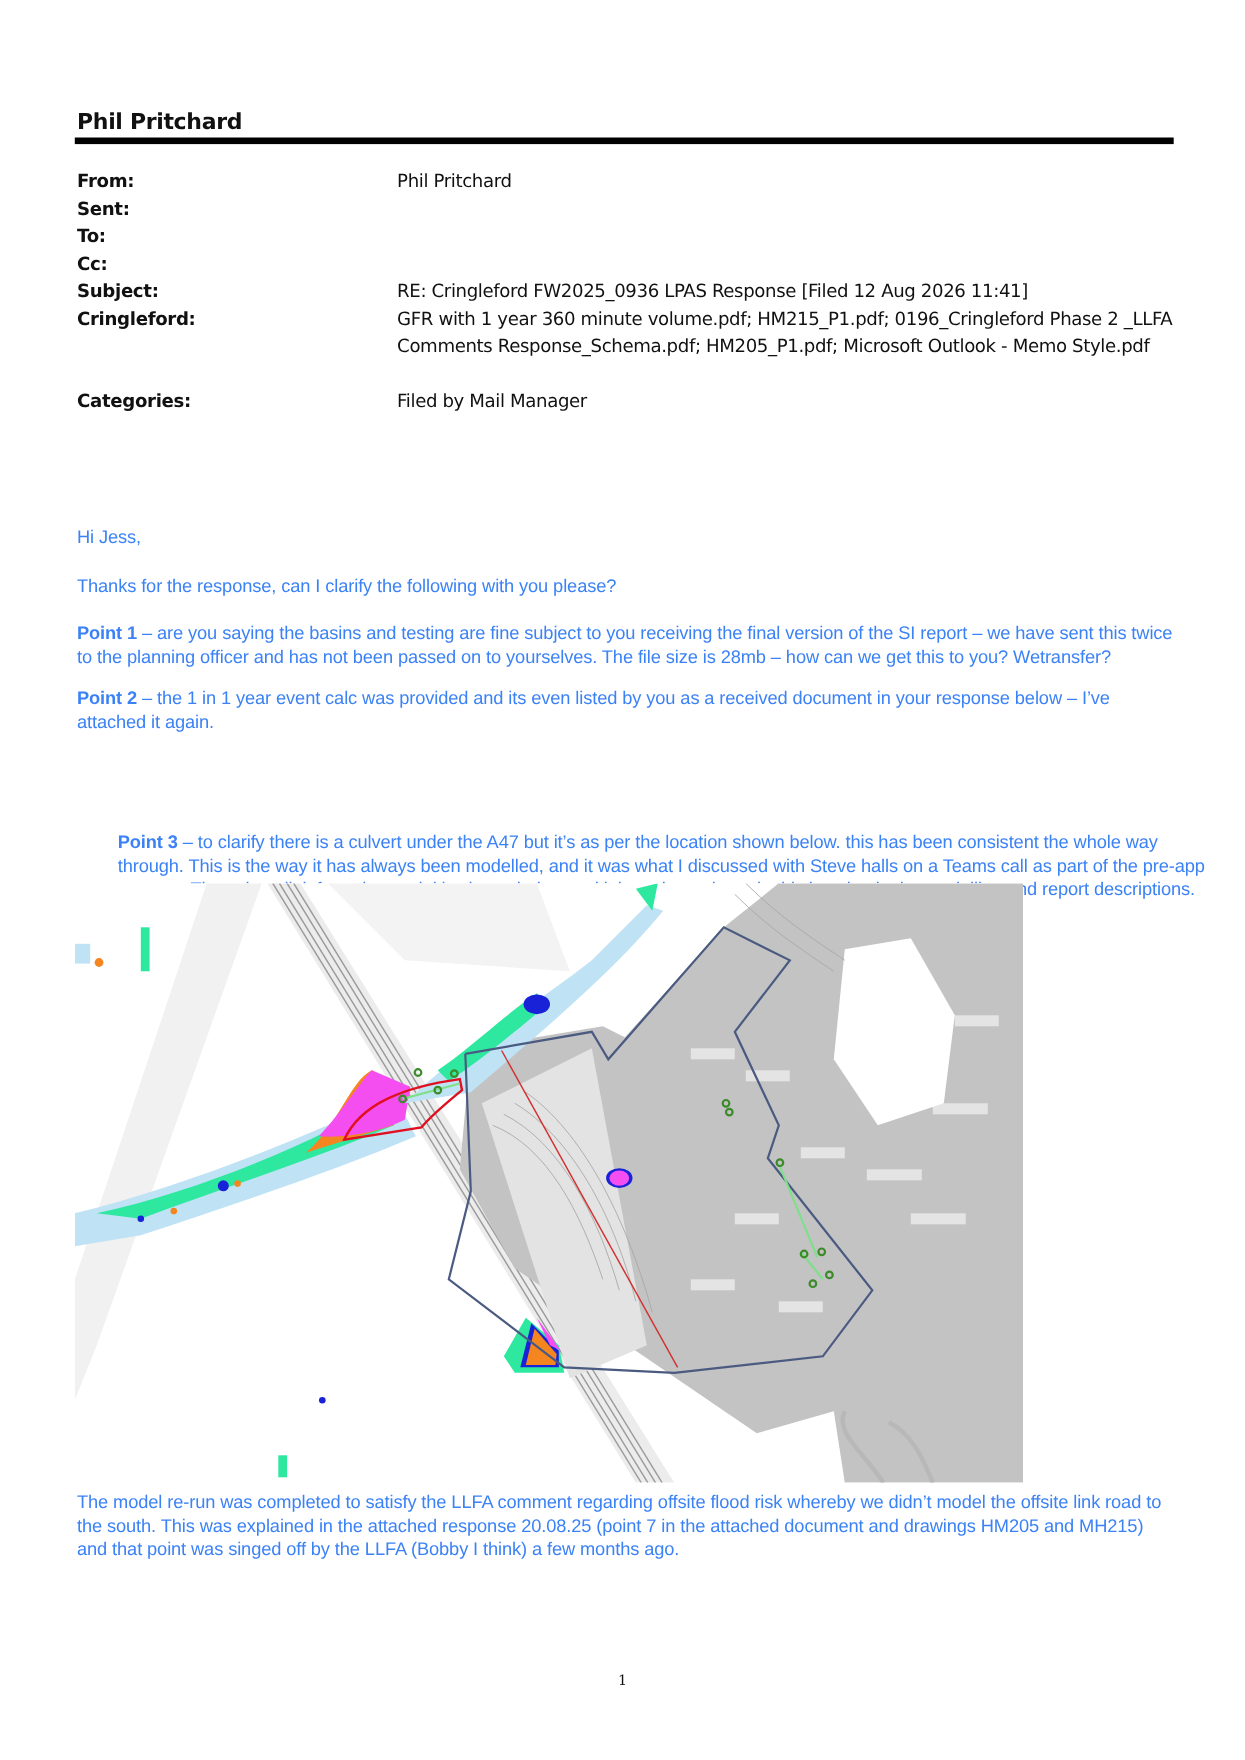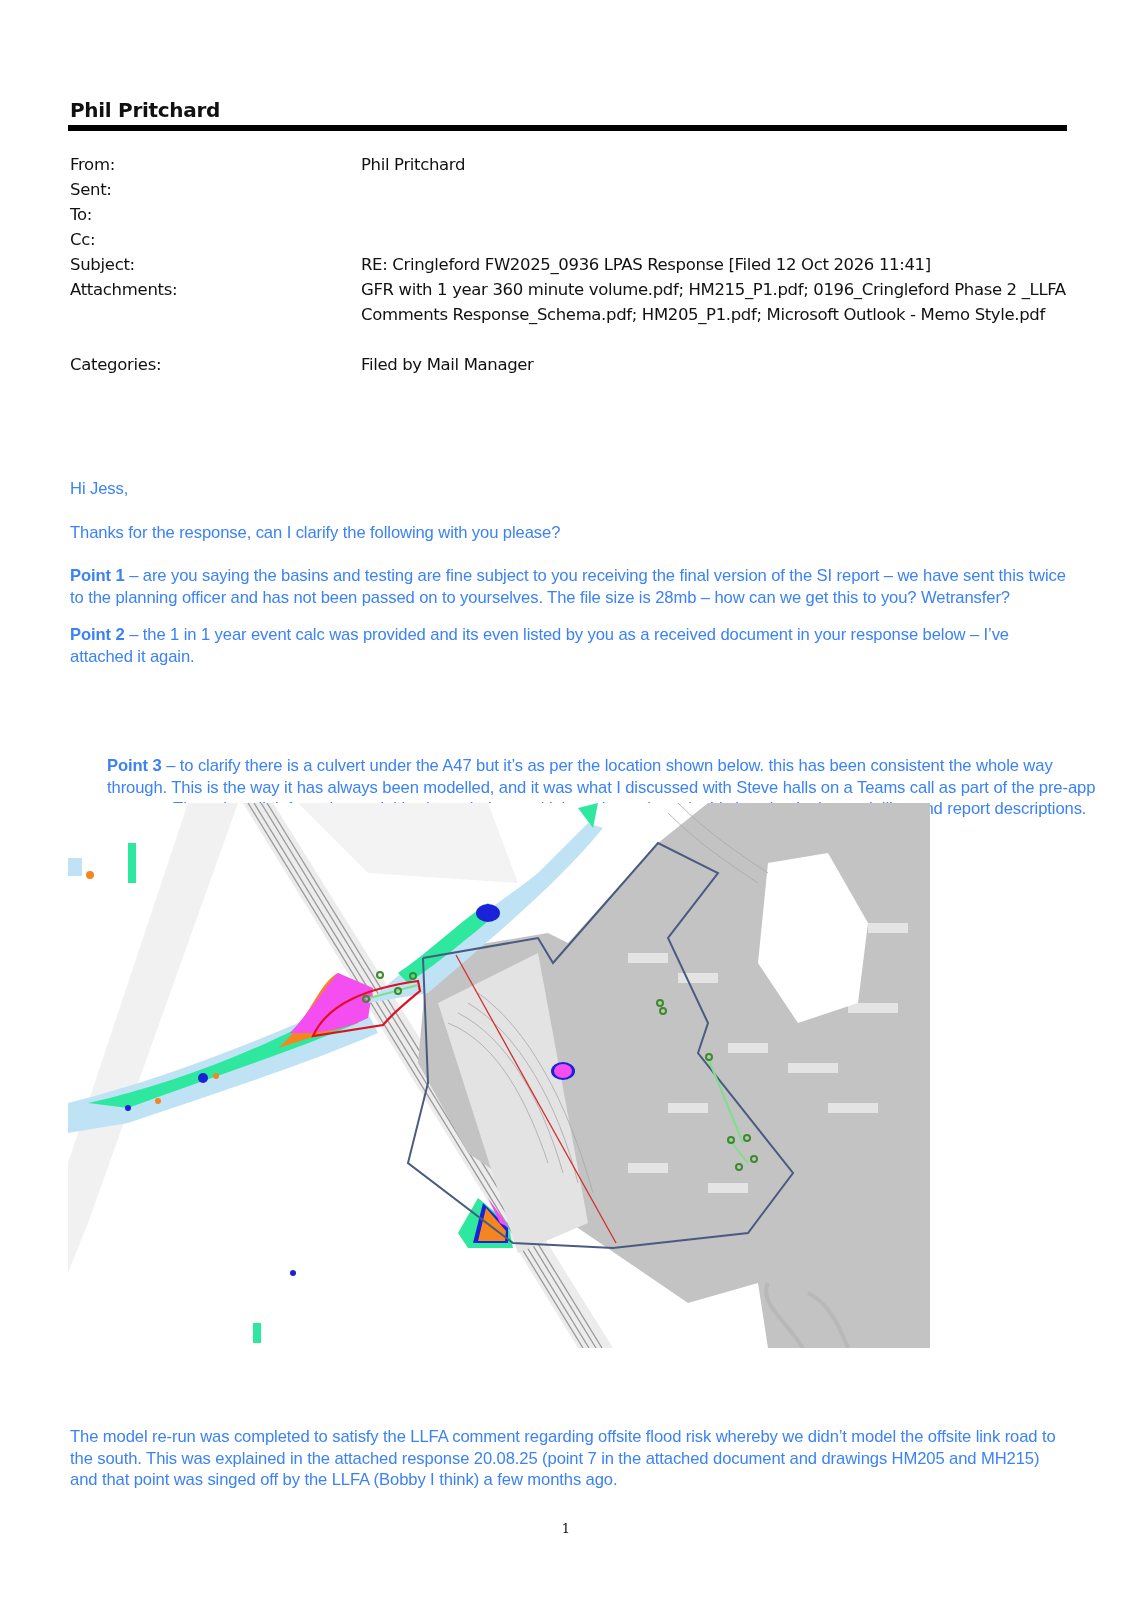--- a/index.html
+++ b/index.html
@@ -7,21 +7,21 @@
   .sender-name {
     position: absolute; left: 70px; top: 98px;
     font-family: "DejaVu Sans", sans-serif; font-weight: bold; font-size: 20px;
     color: #111; letter-spacing: -0.3px;
   }
   .header-rule {
     position: absolute; left: 68px; top: 125px; width: 999px; height: 6px; background: #000;
   }
   .meta { position: absolute; left: 70px; top: 152px; width: 1000px; }
   .meta-row { display: flex; font-family: "DejaVu Sans", sans-serif; font-size: 16.5px; line-height: 25px; color: #111; }
-  .meta-label { width: 291px; flex: none; font-weight: normal; letter-spacing: -0.3px; }
+  .meta-label { width: 291px; flex: none; font-weight: bold; letter-spacing: -0.3px; }
   .meta-value { flex: 1; letter-spacing: -0.35px; }
   .meta-gap { height: 25px; }
   .body-text {
     position: absolute; left: 70px; width: 1000px;
     font-family: "Liberation Sans", sans-serif; font-size: 16.6px; line-height: 21.5px; color: #3b82f6;
     letter-spacing: -0.1px;
   }
   .body-text b { font-weight: bold; }
   .map {
     position: absolute; left: 68px; top: 803px; width: 862px; height: 545px;
@@ -47,24 +47,24 @@
     <div class="meta-label">Sent:</div>
   </div>
   <div class="meta-row">
     <div class="meta-label">To:</div>
   </div>
   <div class="meta-row">
     <div class="meta-label">Cc:</div>
   </div>
   <div class="meta-row">
     <div class="meta-label">Subject:</div>
-    <div class="meta-value">RE: Cringleford FW2025_0936 LPAS Response [Filed 12 Oct 2026 11:41]</div>
+    <div class="meta-value">RE: Cringleford FW2025_0936 LPAS Response [Filed 12 Aug 2026 11:41]</div>
   </div>
   <div class="meta-row">
-    <div class="meta-label">Attachments:</div>
+    <div class="meta-label">Cringleford:</div>
     <div class="meta-value">GFR with 1 year 360 minute volume.pdf; HM215_P1.pdf; 0196_Cringleford Phase 2 _LLFA Comments Response_Schema.pdf; HM205_P1.pdf; Microsoft Outlook - Memo Style.pdf</div>
   </div>
   <div class="meta-gap"></div>
   <div class="meta-row">
     <div class="meta-label">Categories:</div>
     <div class="meta-value">Filed by Mail Manager</div>
   </div>
 </div>
 
 <div class="body-text" style="top:478px;">Hi Jess,</div>
@@ -178,15 +178,15 @@
         <circle cx="595" cy="208" r="3"></circle>
       <circle cx="641" cy="254" r="3"></circle>
         <circle cx="663" cy="337" r="3"></circle>
         <circle cx="679" cy="335" r="3"></circle>
       <circle cx="686" cy="356" r="3"></circle>
         <circle cx="671" cy="364" r="3"></circle>
     </g>
   </svg>
 </div>
 
-<div class="body-text" style="top:1426px;">The model re-run was completed to satisfy the LLFA comment regarding offsite flood risk whereby we didn’t model the offsite link road to the south. This was explained in the attached response 20.08.25 (point 7 in the attached document and drawings HM205 and MH215) and that point was singed off by the LLFA (Bobby I think) a few months ago.</div>
+<div class="body-text" style="top:1355px;">The model re-run was completed to satisfy the LLFA comment regarding offsite flood risk whereby we didn’t model the offsite link road to the south. This was explained in the attached response 20.08.25 (point 7 in the attached document and drawings HM205 and MH215) and that point was singed off by the LLFA (Bobby I think) a few months ago.</div>
 
 <div class="page-number">1</div>
 
 </body></html>

